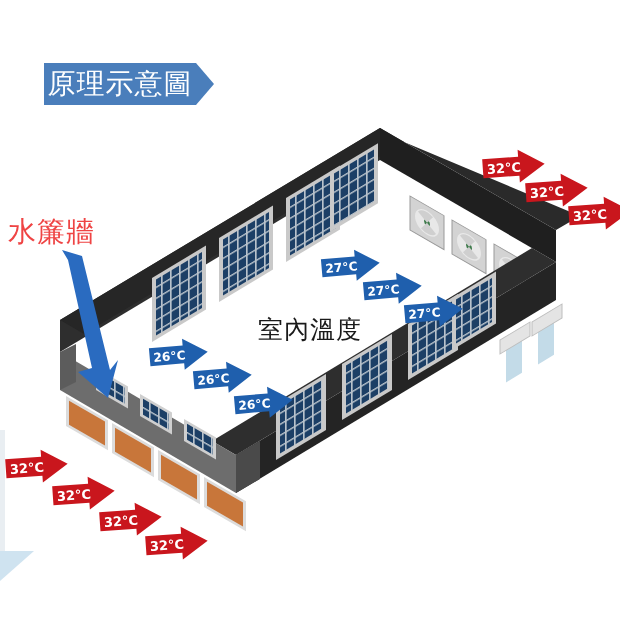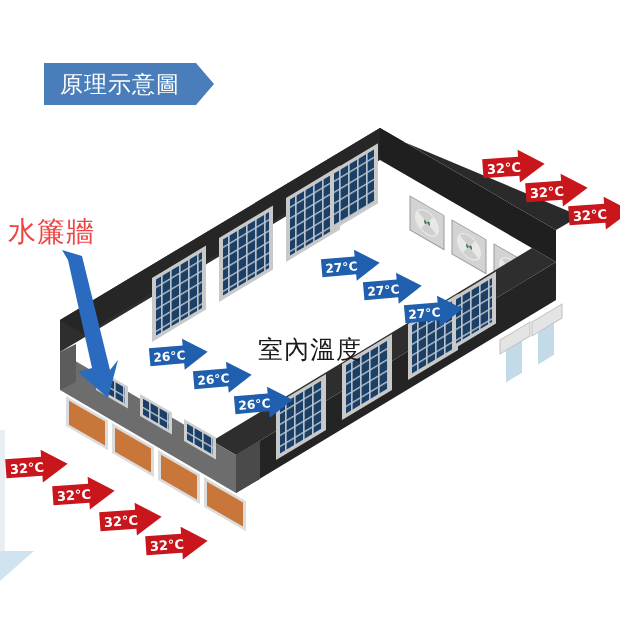--- a/index.html
+++ b/index.html
@@ -14,21 +14,21 @@
 
   
   .ribbon{
     position:absolute;left:44px;top:63px;
     height:42px;width:152px;
     background:#4a7ebb;
     display:flex;align-items:center;justify-content:center;
     z-index:40;
   }
   .ribbon-text{
-    color:#ffffff;font-size:23px;letter-spacing:1px;
+    color:#ffffff;font-size:28px;letter-spacing:1px;
     font-family:Liberation Sans, sans-serif;
     white-space:nowrap;
   }
   .ribbon-tip{
     position:absolute;left:196px;top:63px;
     width:0;height:0;
     border-top:21px solid transparent;
     border-bottom:21px solid transparent;
     border-left:18px solid #4a7ebb;
     z-index:40;
@@ -38,21 +38,21 @@
   .label-water{
     position:absolute;left:8px;top:213px;
     font-size:28px;color:#ef4444;letter-spacing:1px;
     font-family:"DejaVu Sans", sans-serif;
     z-index:40;white-space:nowrap;
   }
   .label-indoor{
     position:absolute;left:258px;top:313px;
     font-size:25px;color:#1a1a1a;letter-spacing:1px;
     font-family:"DejaVu Sans", sans-serif;
-    z-index:35;white-space:nowrap;margin-top:20px;
+    z-index:35;white-space:nowrap;
   }
 
   
   .corner-wedge{
     position:absolute;left:0;top:551px;
     width:0;height:0;
     border-left:34px solid #cfe3f0;
     border-bottom:30px solid transparent;
     z-index:5;
   }

